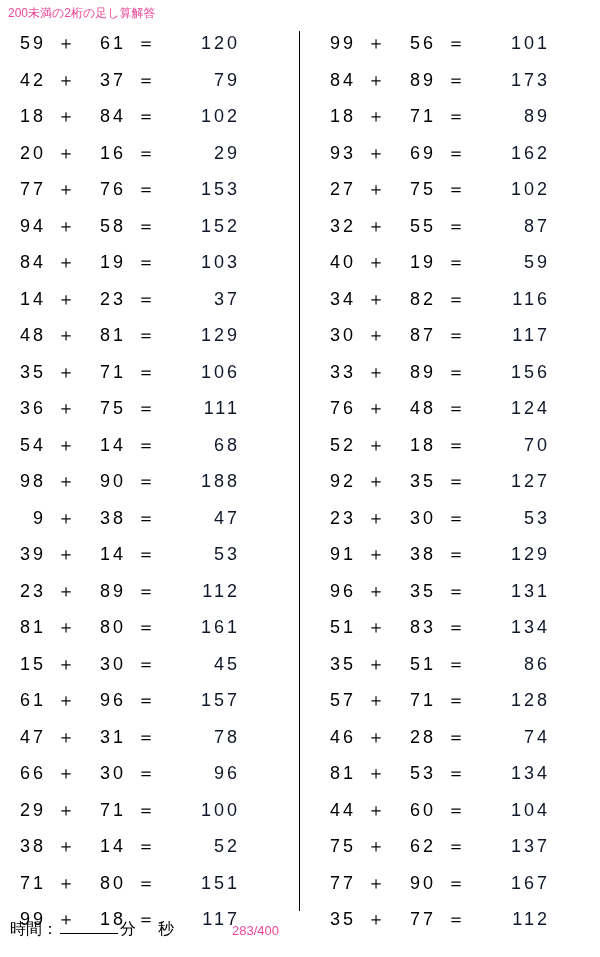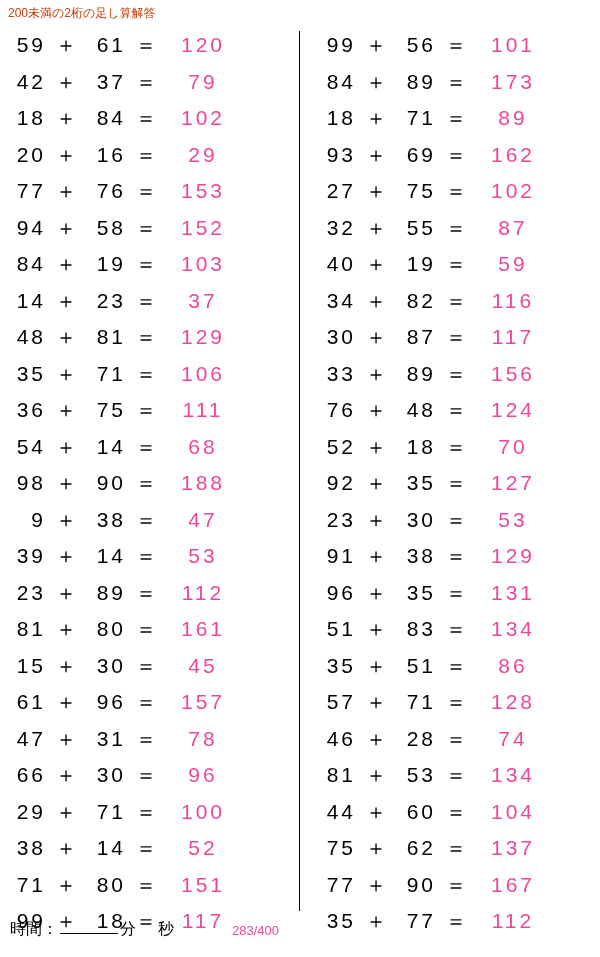--- a/index.html
+++ b/index.html
@@ -20,21 +20,21 @@
     width: 600px;
     height: 957px;
     box-sizing: border-box;
   }
   .title {
     position: absolute;
     top: 5px;
     left: 8px;
     font-size: 12px;
     letter-spacing: 0px;
-    color: #c2410c;
+    color: #ec4899;
     white-space: nowrap;
   }
   .columns {
     position: absolute;
     top: 31px;
     left: 0;
     width: 600px;
     height: 880px;
     display: flex;
     flex-direction: row;
@@ -49,21 +49,21 @@
     box-sizing: border-box;
   }
   .col-right {
     box-sizing: border-box;
   }
   .row {
     display: flex;
     flex-direction: row;
     align-items: baseline;
     height: 36.5px;
-    font-size: 21px;
+    font-size: 18px;
     color: #000;
   }
   .col-left .row { padding-left: 6px; }
   .col-right .row { padding-left: 16px; }
   .cell {
     text-align: right;
     white-space: nowrap;
   }
   .operand {
     width: 40px;
@@ -72,22 +72,22 @@
   .plus {
     width: 40px;
     text-align: center;
   }
   .equals {
     width: 40px;
     text-align: center;
   }
   .answer {
     width: 74px;
-    text-align: center;
-    color: #ec4899;
+    text-align: right;
+    color: #0f172a;
     letter-spacing: 3px;
   }
   .footer {
     position: absolute;
     left: 0;
     bottom: 0;
     width: 532px;
     height: 46px;
   }
   .time-label {

